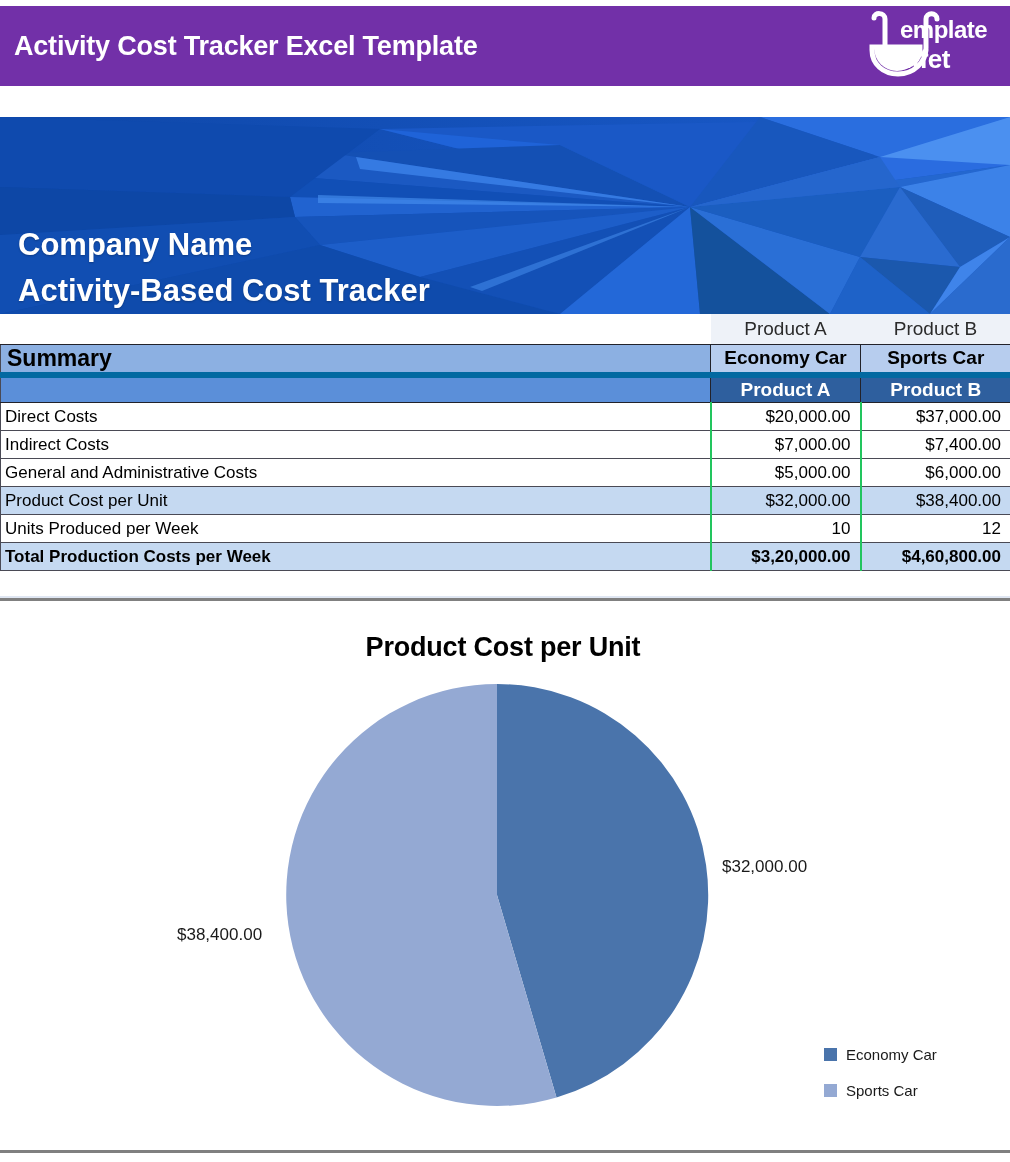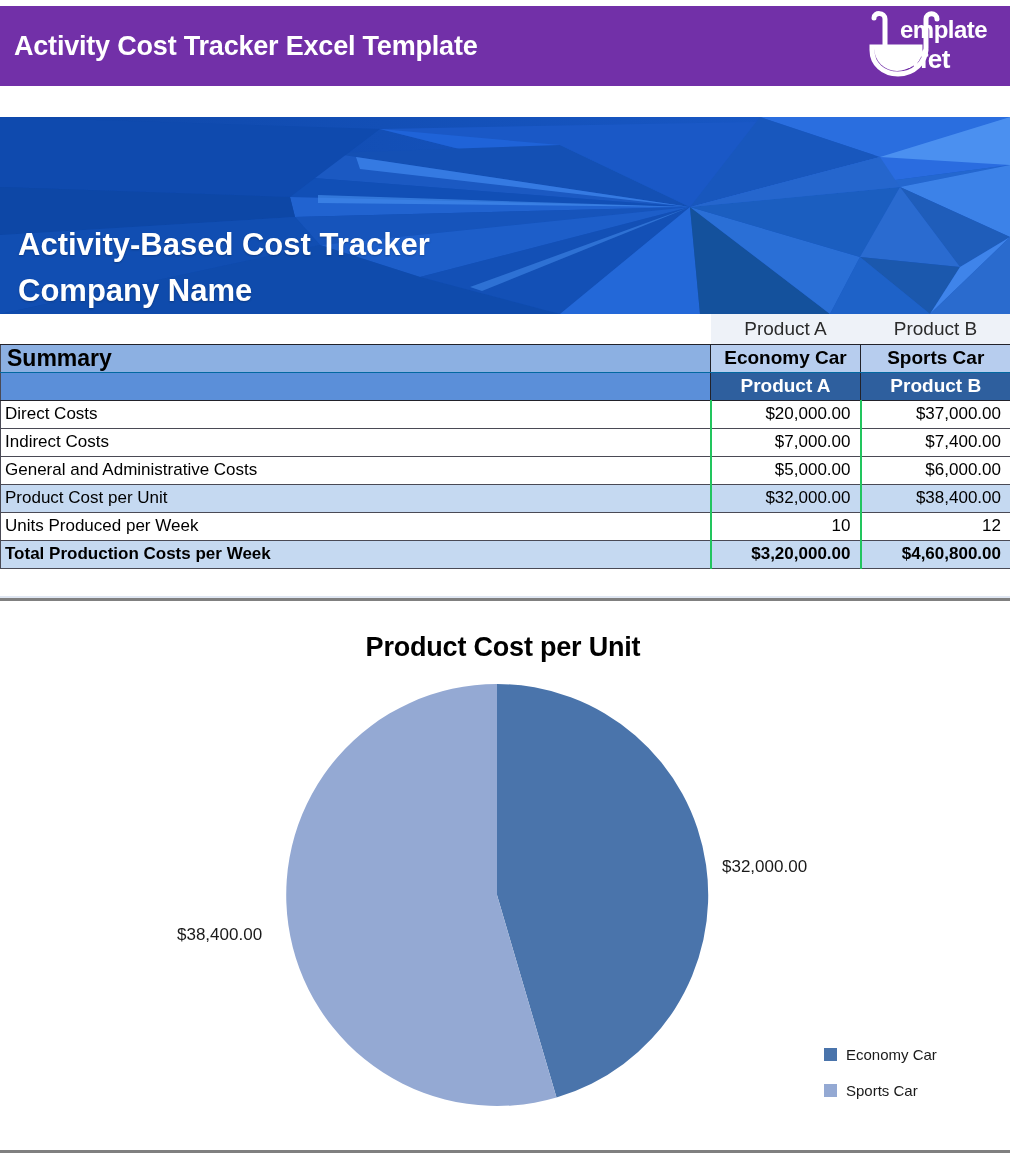--- a/index.html
+++ b/index.html
@@ -86,21 +86,21 @@
     text-align: center;
     font-size: 19px;
     color: #2b2b2b;
     font-weight: normal;
     height: 30px;
   }
 
   .row-summary td {
     background: #8cb0e2;
     border-top: 1px solid #22222a;
-    border-bottom: 1px solid #0369a1;
+    border-bottom: 6px solid #0369a1;
     height: 36px;
   }
   .row-summary td.label { font-size: 23px; font-weight: bold; }
   .row-summary td.val {
     background: #b7cdee;
     text-align: center;
     font-size: 19px;
     font-weight: bold;
     border-left: 1px solid #22222a;
   }
@@ -259,22 +259,22 @@
       <polygon points="690,90 356,40 360,52" fill="#3f86ec" opacity="0.75"></polygon>
       <polygon points="690,90 318,78 318,86" fill="#4a92f2" opacity="0.6"></polygon>
       <polygon points="690,90 470,170 482,174" fill="#4a92f2" opacity="0.5"></polygon>
 
       <polygon points="0,0 380,12 290,80 0,70" fill="#0f4aae"></polygon>
       <polygon points="0,70 290,80 295,100 0,118" fill="#0d47a6"></polygon>
       <polygon points="0,118 295,100 320,128 0,197" fill="#114eb2"></polygon>
       <polygon points="0,197 320,128 420,160 560,197" fill="#0f4bac"></polygon>
     </svg>
     <div class="banner-text">
+      <div>Company Name</div>
       <div>Activity-Based  Cost Tracker</div>
-      <div>Company Name</div>
     </div>
   </div>
 
   <div class="sheet">
     <table class="grid">
       <colgroup>
         <col class="c-label">
           <col class="c-a">
           <col class="c-b">
       </colgroup>

